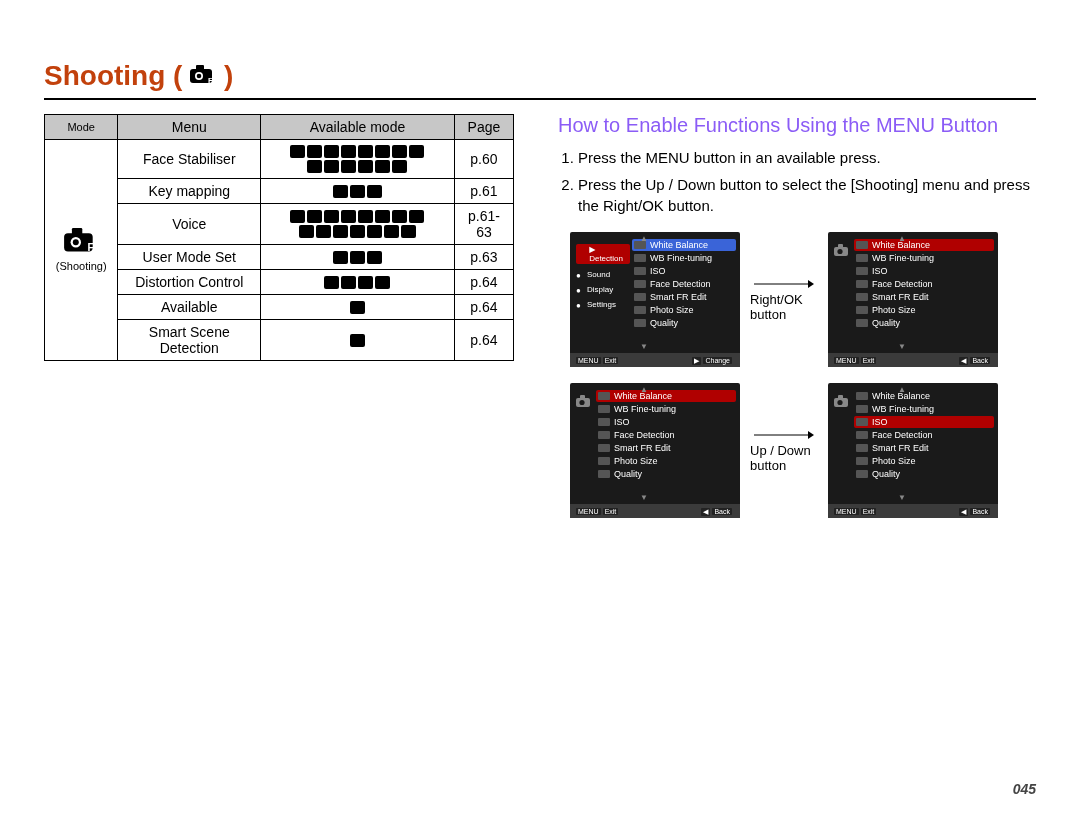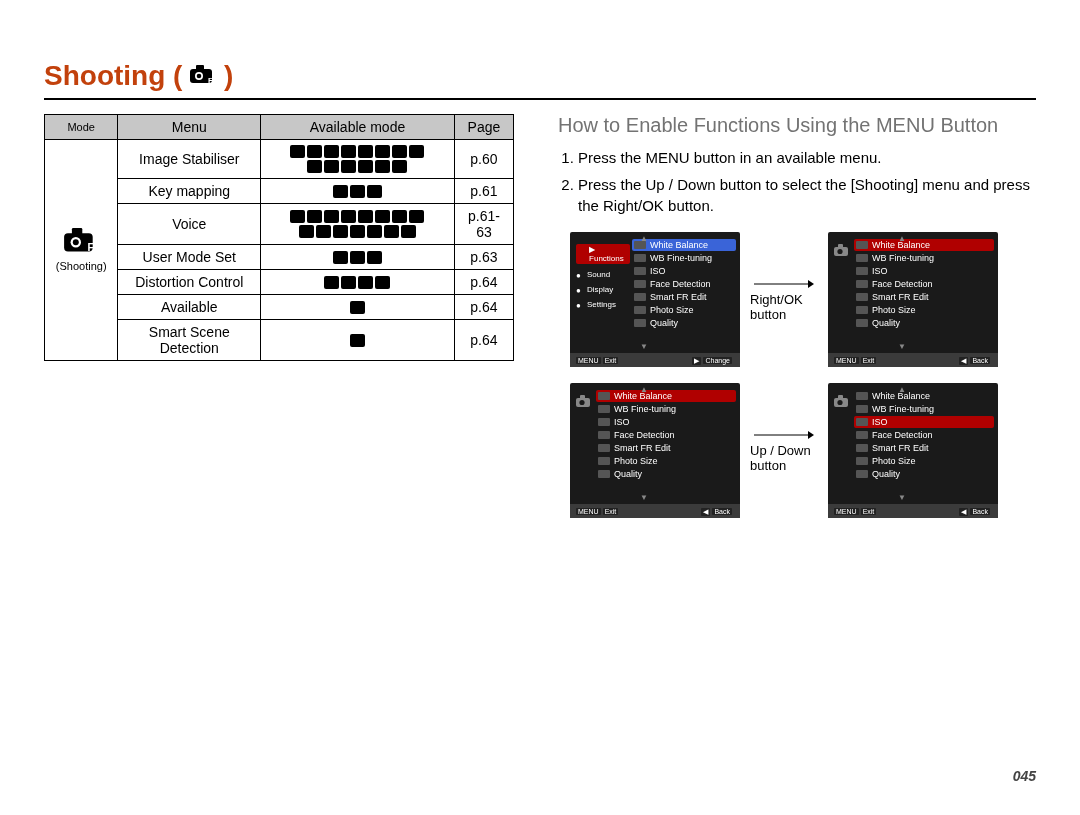--- a/index.html
+++ b/index.html
@@ -73,21 +73,21 @@
     width:15px; height:13px;
     background:#000;
     border-radius:2px;
     margin:1px;
   }
 
   
   .subhead {
     font-size: 20px;
     font-weight: normal;
-    color:#737373;
+    color:#8b5cf6;
     margin: 0 0 10px 0;
   }
   ol.steps {
     list-style: decimal;
     font-size: 15px;
     margin: 0 0 0 20px;
     padding: 0;
   }
   ol.steps li { margin-bottom: 6px; line-height:1.4; }
   .step3 {
@@ -182,21 +182,21 @@
 
   .arrow-block {
     text-align:left;
     font-size:13px;
     width:68px;
   }
   .arrow-block svg { display:block; margin: 0 auto 2px auto; }
 
   .page-num {
     position: absolute;
-    bottom: 31px;
+    bottom: 18px;
     right: 44px;
     font-size: 14px;
     font-style: italic;
     font-weight: bold;
     color:#444;
   }
 
   
   svg.camfn { display:inline-block; }
 </style>
@@ -232,21 +232,21 @@
         </thead>
         <tbody id="tbody">
             <tr>
               <td class="mode-cell" rowspan="7"><svg class="camfn" width="34" height="26" viewBox="0 0 26 20">
                   <rect x="0" y="4" width="22" height="14" rx="3" fill="#000"></rect>
                   <rect x="6" y="0" width="8" height="5" rx="1" fill="#000"></rect>
                   <circle cx="9" cy="11" r="4" fill="#fff"></circle>
                   <circle cx="9" cy="11" r="2.3" fill="#000"></circle>
                   <text x="18" y="18" font-size="8" fill="#fff" font-family="Arial" font-weight="bold">Fn</text>
                 </svg><span class="label">(Shooting)</span></td>
-              <td>Image Stabiliser</td>
+              <td>Face Stabiliser</td>
               <td class="icon-row"><span class="mi"></span><span class="mi"></span><span class="mi"></span><span class="mi"></span><span class="mi"></span><span class="mi"></span><span class="mi"></span><span class="mi"></span><br><span class="mi"></span><span class="mi"></span><span class="mi"></span><span class="mi"></span><span class="mi"></span><span class="mi"></span></td>
               <td>p.60</td>
             </tr>
             <tr>
               <td>Key mapping</td>
               <td class="icon-row"><span class="mi"></span><span class="mi"></span><span class="mi"></span></td>
               <td>p.61</td>
             </tr>
             <tr>
               <td>Voice</td>
@@ -273,33 +273,33 @@
               <td class="icon-row"><span class="mi"></span></td>
               <td>p.64</td>
             </tr>
           </tbody>
       </table>
     </div>
 
     <div class="right">
       <h3 class="subhead">How to Enable Functions Using the MENU Button</h3>
       <ol class="steps">
-        <li>Press the MENU button in an available menu.</li>
+        <li>Press the MENU button in an available press.</li>
         <li>Press the Up / Down button to select the [Shooting] menu and press the Right/OK button.</li>
       </ol>
 
       <div class="screens-row">
 
         <div class="screen withside">
           <div class="sc-chevron">▲</div>
           <div class="sc-body">
             <div class="sc-side" id="side-a">
                 <div class="tab sel">
                   <span class="dot"></span>
-                  <span>▶ Functions</span>
+                  <span>▶ Detection</span>
                 </div>
                 <div class="tab">
                   <span class="dot">●</span>
                   <span>Sound</span>
                 </div>
                 <div class="tab">
                   <span class="dot">●</span>
                   <span>Display</span>
                 </div>
                 <div class="tab">

